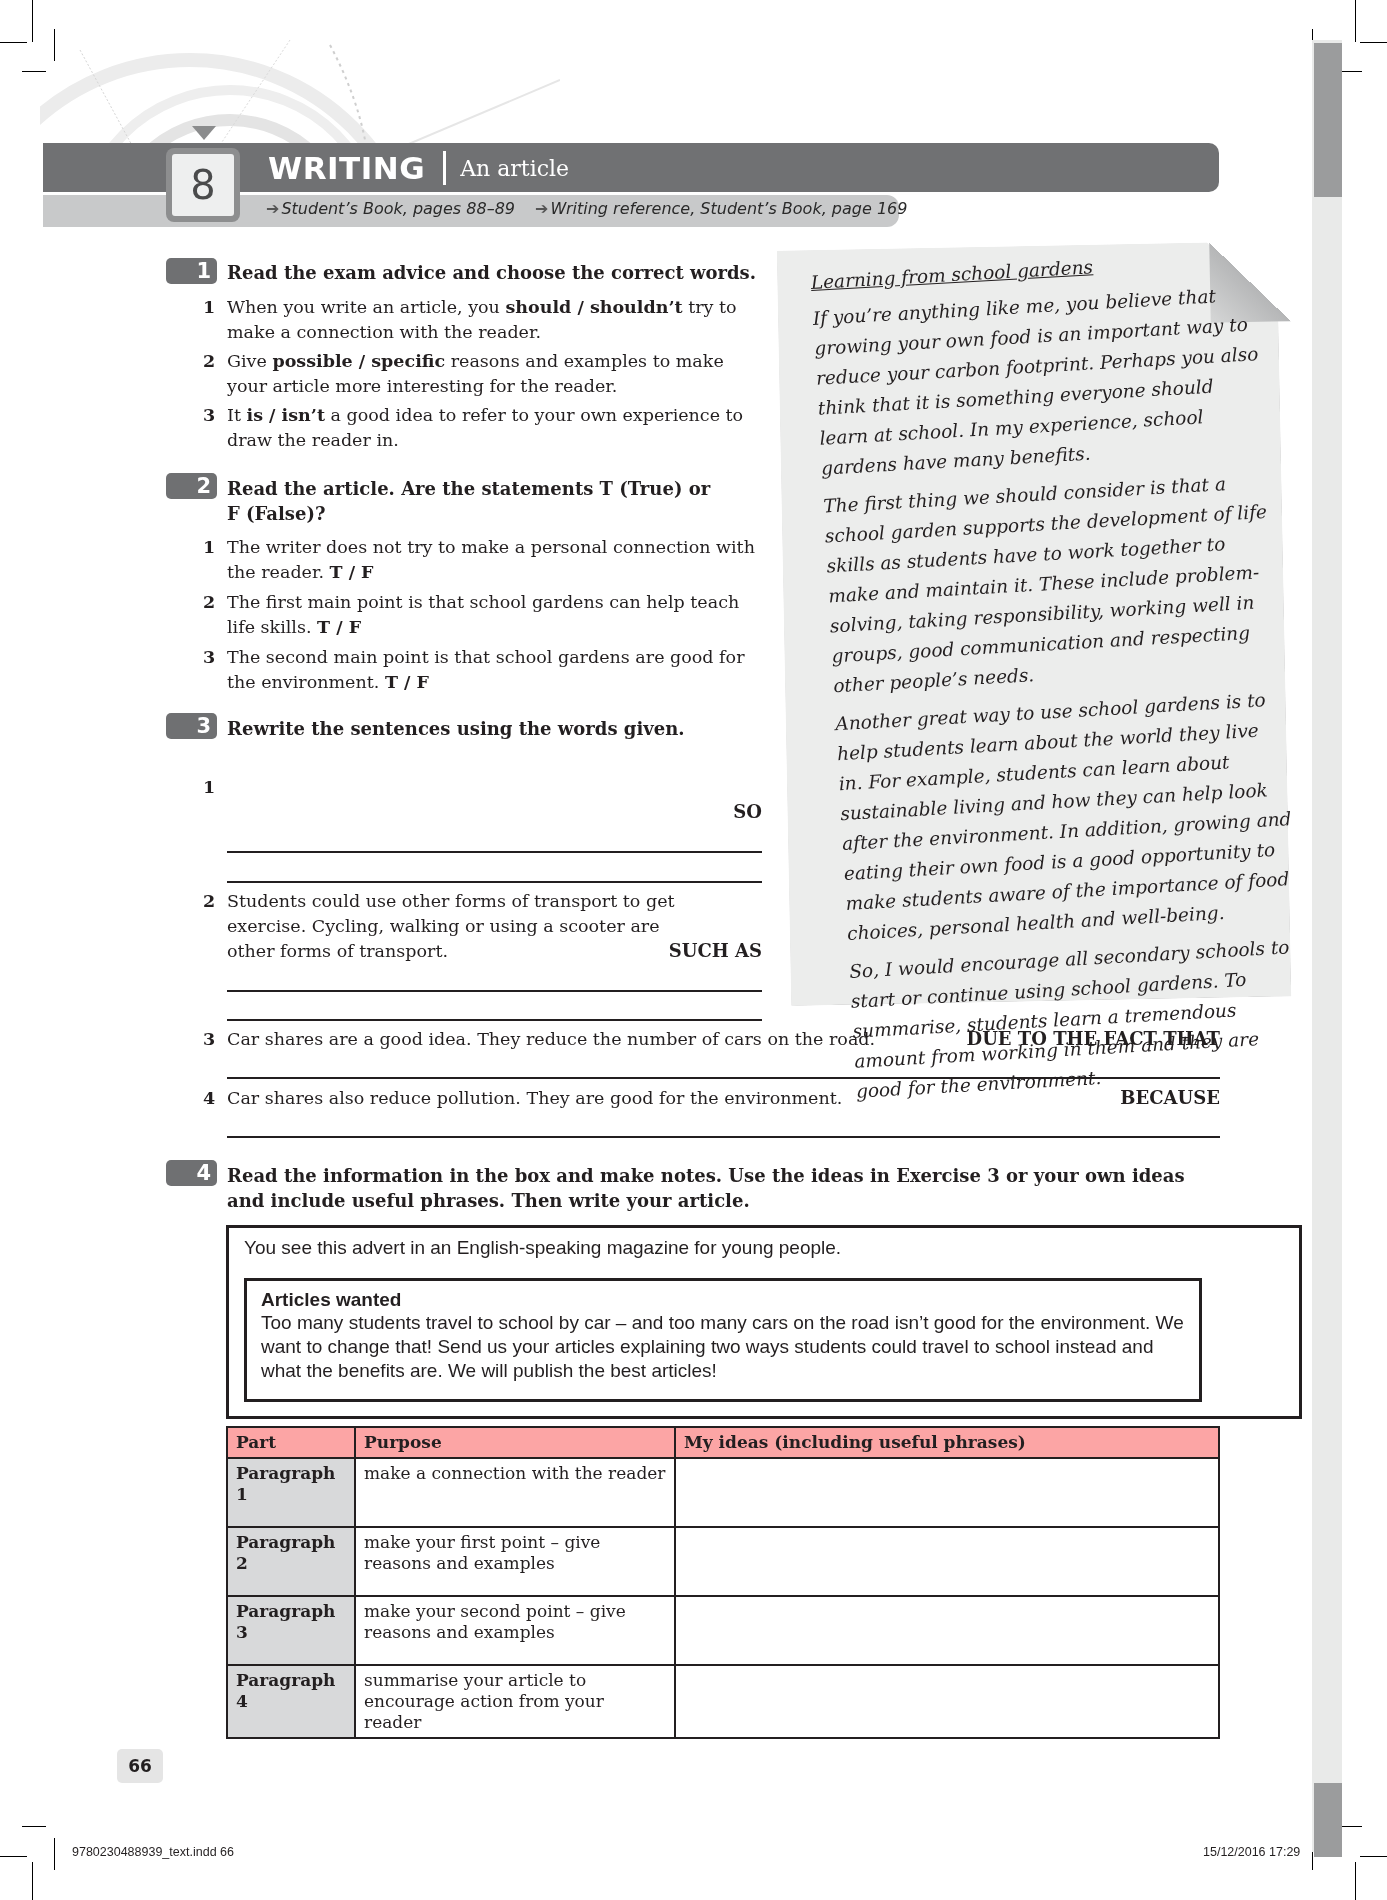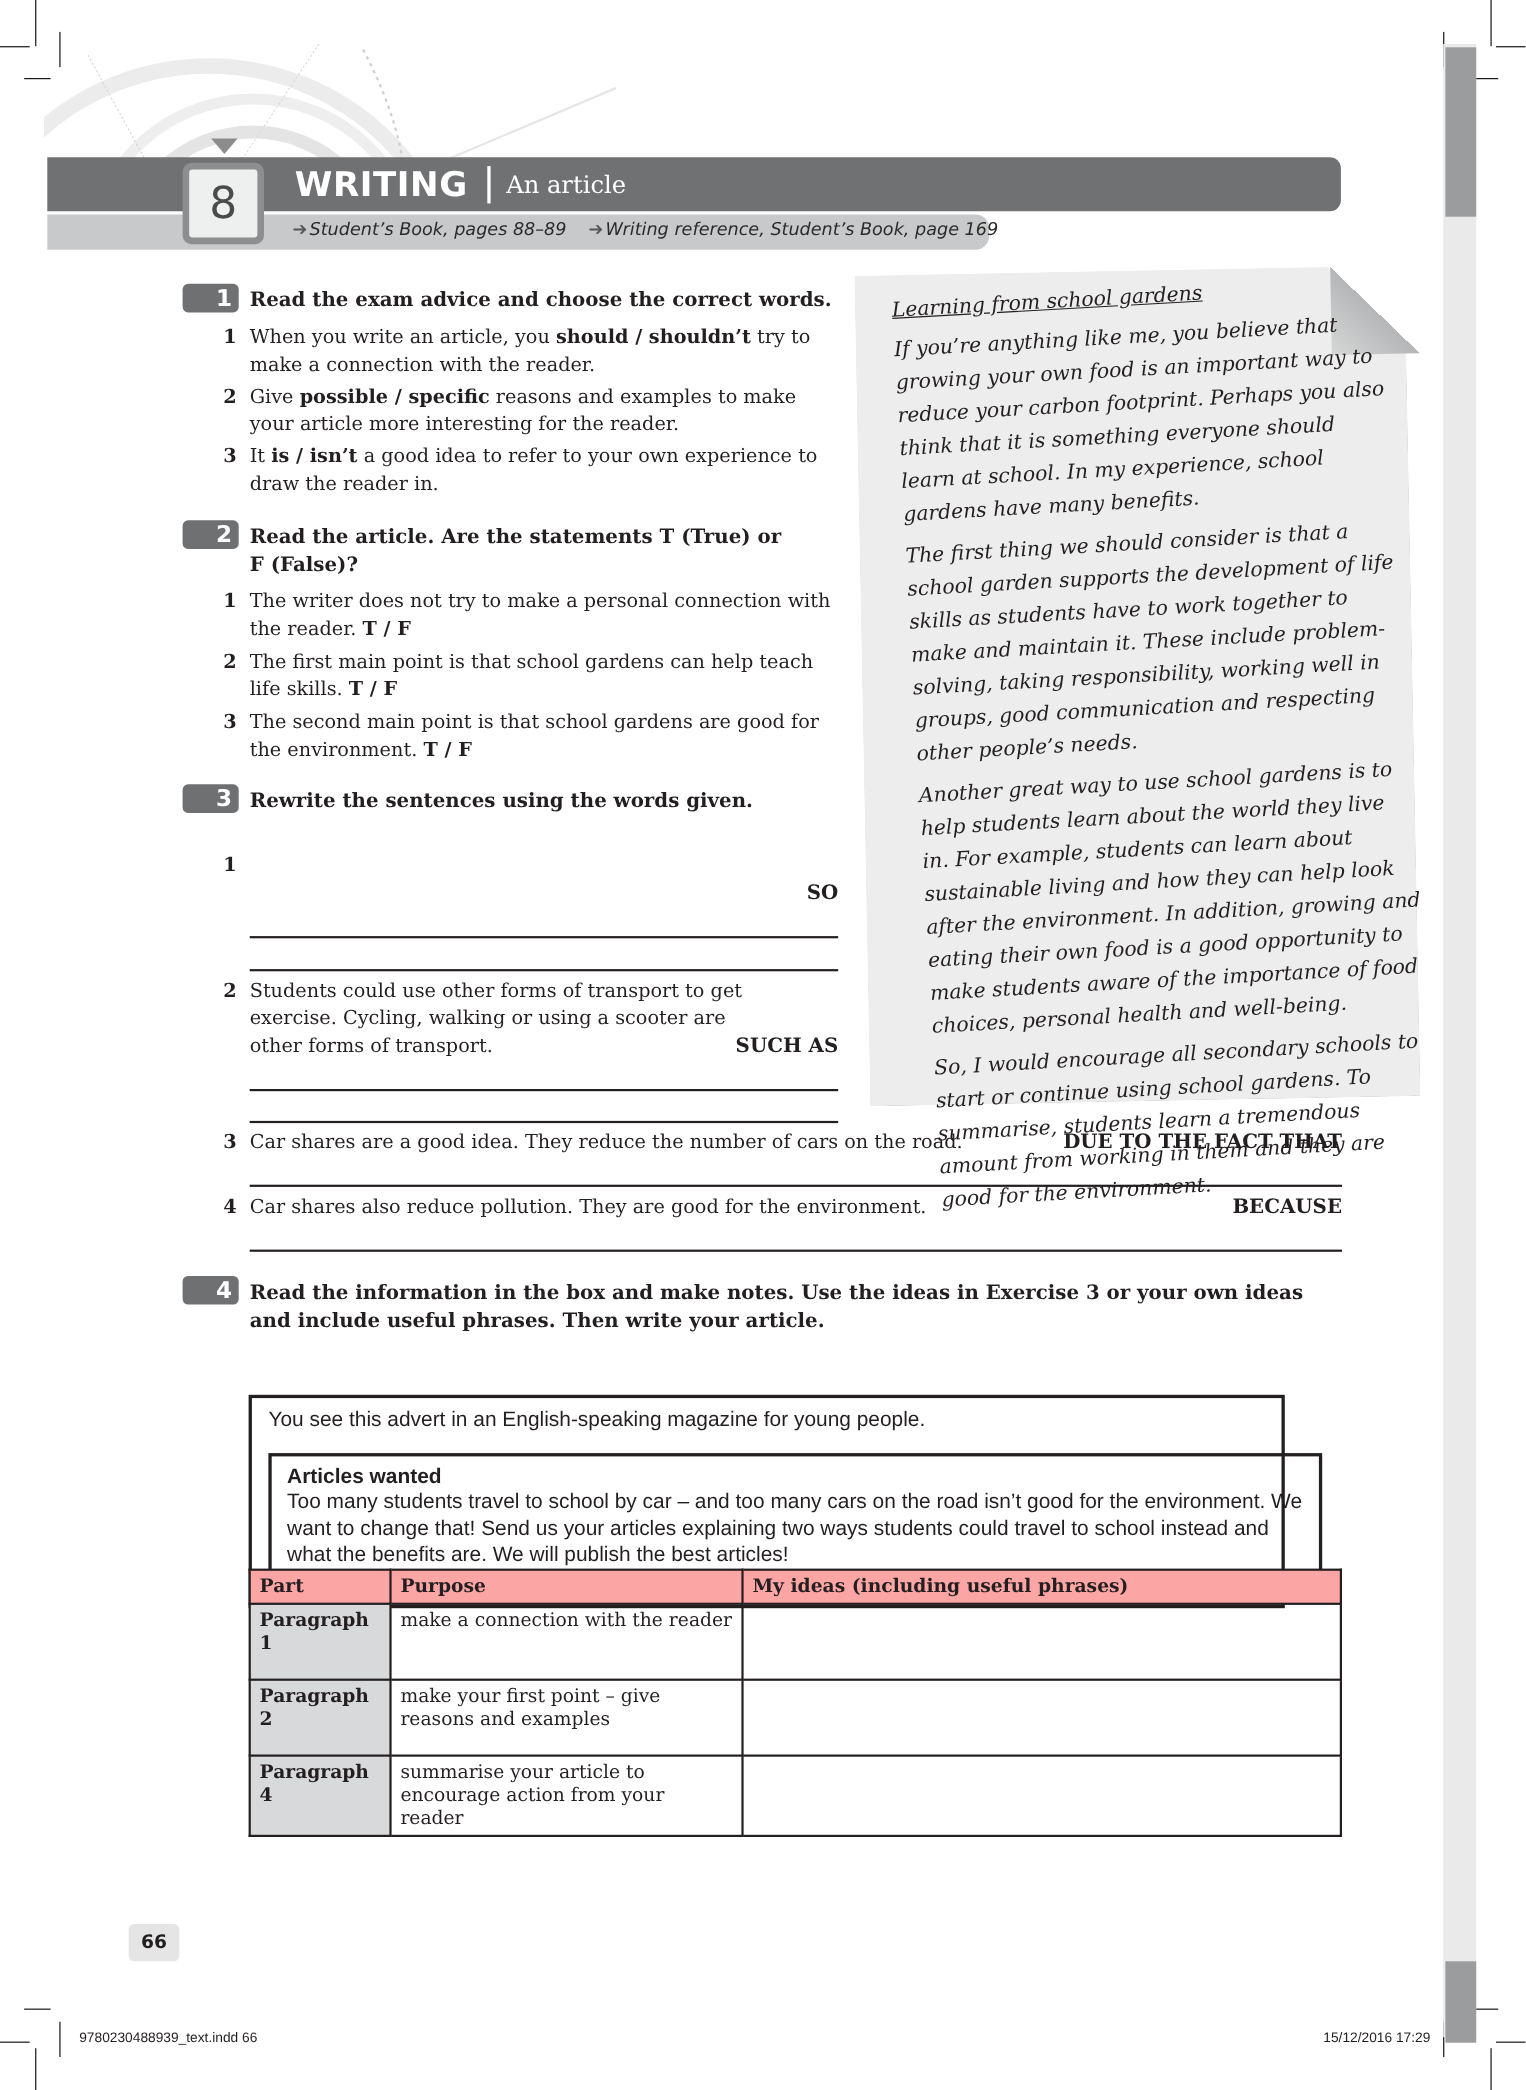--- a/index.html
+++ b/index.html
@@ -47,22 +47,22 @@
     clip-path: polygon(0 0, 86% 0, 100% 9%, 100% 100%, 0 100%); }
   .fold { position: absolute; left: 1210px; top: 242px; width: 80px; height: 80px;
     background: linear-gradient(225deg, transparent 50%, #b5b6b7 50%, #d6d7d7 100%);
     transform: rotate(-1.1deg); }
   .paper-text { position: absolute; left: 810px; top: 268px; width: 450px; transform: rotate(-3.2deg); transform-origin: left top;
     font-family: "DejaVu Serif", serif; font-style: italic; font-size: 18.5px; line-height: 30px; color: #231f20; }
   .paper-text .ttl { text-decoration: underline; margin-bottom: 6px; }
   .paper-text p { margin-bottom: 8px; }
 
   
-  .advert { position: absolute; left: 226px; top: 1225px; width: 942px; height: 194px; border: 3px solid #231f20;
-    font-family: "Liberation Sans", sans-serif; margin-top: 43px; }
+  .advert { position: absolute; left: 226px; top: 1225px; width: 1076px; height: 194px; border: 3px solid #231f20;
+    font-family: "Liberation Sans", sans-serif; }
   .advert .intro { position: absolute; left: 15px; top: 9px; font-size: 19px; color: #231f20; }
   .advert .inner { position: absolute; left: 15px; top: 50px; width: 958px; height: 124px; border: 3px solid #231f20; padding: 8px 14px; }
   .advert .inner .t { font-weight: bold; font-size: 19px; line-height: 22px; }
   .advert .inner .b { font-size: 19px; line-height: 24px; }
 
   
   table.plan { position: absolute; left: 226px; top: 1426px; width: 994px; border-collapse: collapse; }
   table.plan th, table.plan td { border: 2px solid #231f20; vertical-align: top; text-align: left; padding: 4px 8px; font-size: 17px; line-height: 21px; }
   table.plan th { background: #fca5a5; font-weight: bold; height: 30px; }
   table.plan td.part { background: #d8d9da; font-weight: bold; width: 128px; }
@@ -214,20 +214,25 @@
       <td class="part">Paragraph 1</td>
       <td class="purpose">make a connection with the reader</td>
       <td></td>
     </tr>
     <tr class="row">
       <td class="part">Paragraph 2</td>
       <td class="purpose">make your first point – give reasons and examples</td>
       <td></td>
     </tr>
     <tr class="row">
+      <td class="part">Paragraph 3</td>
+      <td class="purpose">make your second point – give reasons and examples</td>
+      <td></td>
+    </tr>
+    <tr class="row">
       <td class="part">Paragraph 4</td>
       <td class="purpose">summarise your article to encourage action from your reader</td>
       <td></td>
     </tr>
   </tbody>
 </table>
 
 <div class="page-num">66</div>
 <div class="slug" style="left:72px;">9780230488939_text.indd   66</div>
 <div class="slug" style="left:1203px;">15/12/2016   17:29</div>

